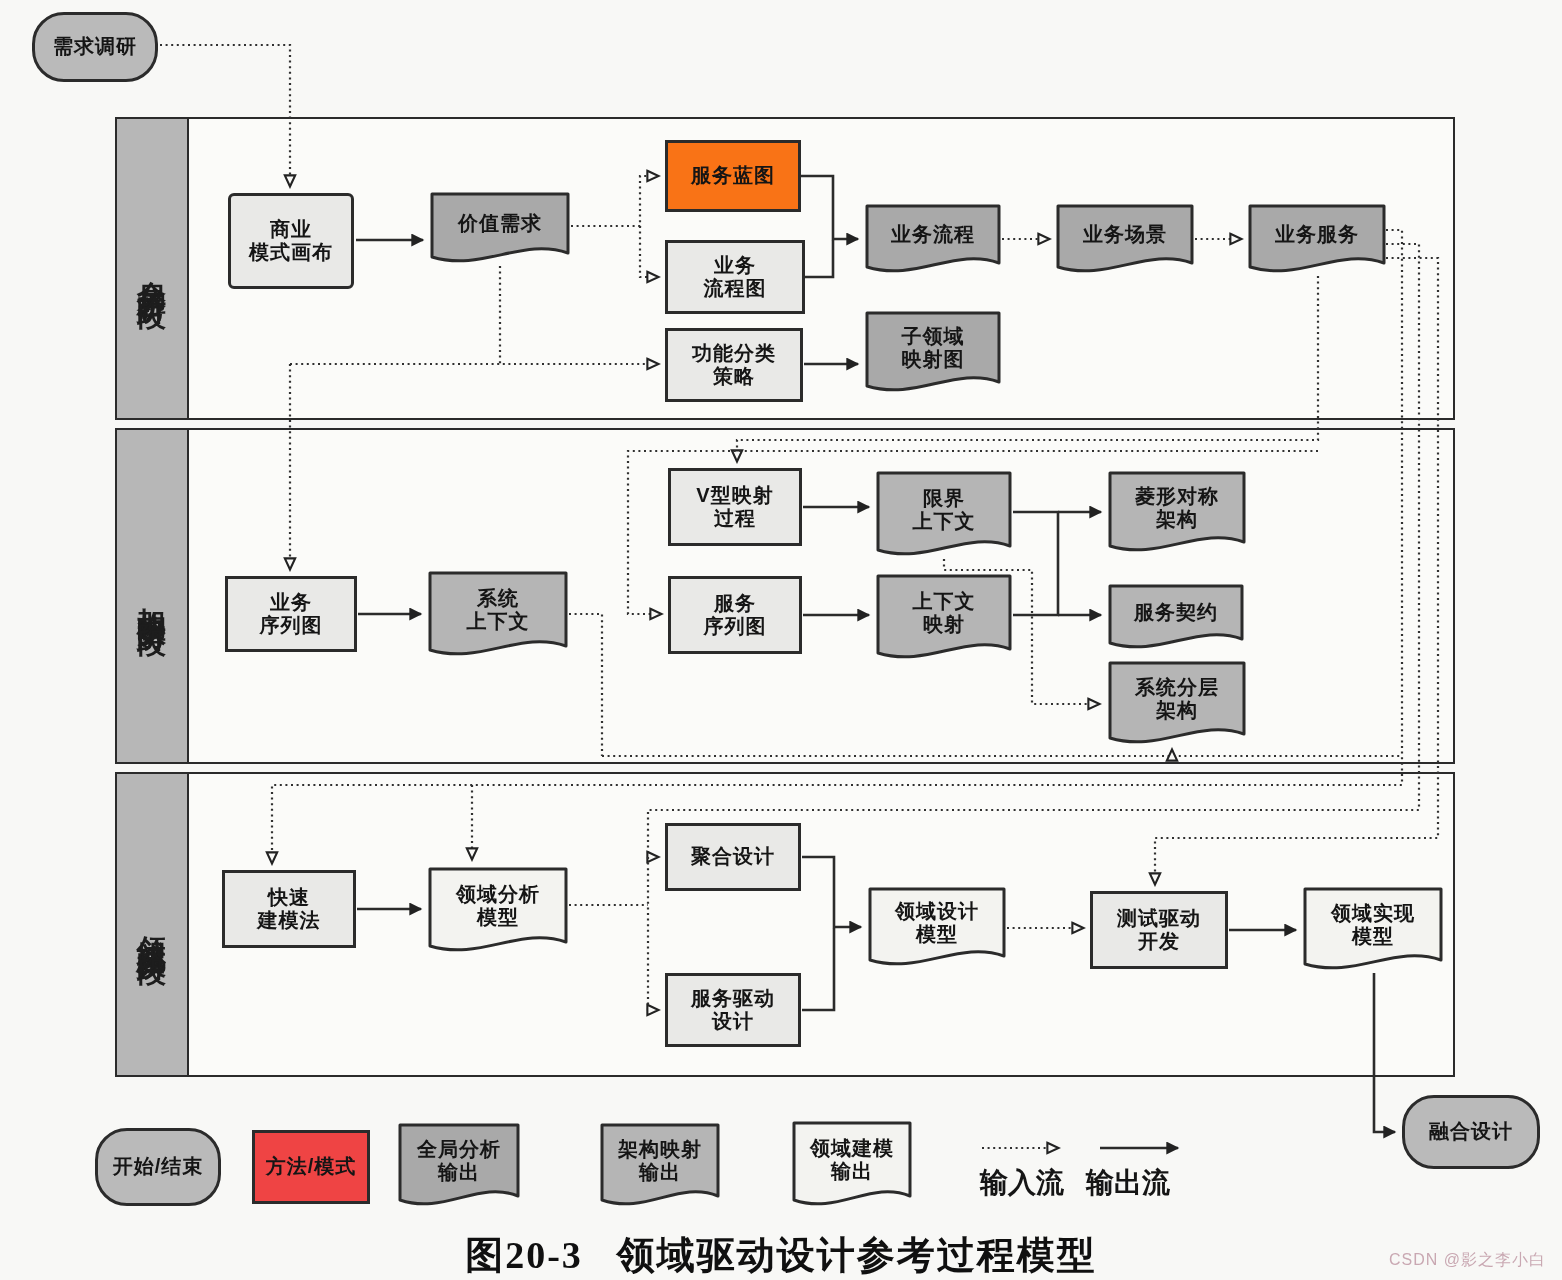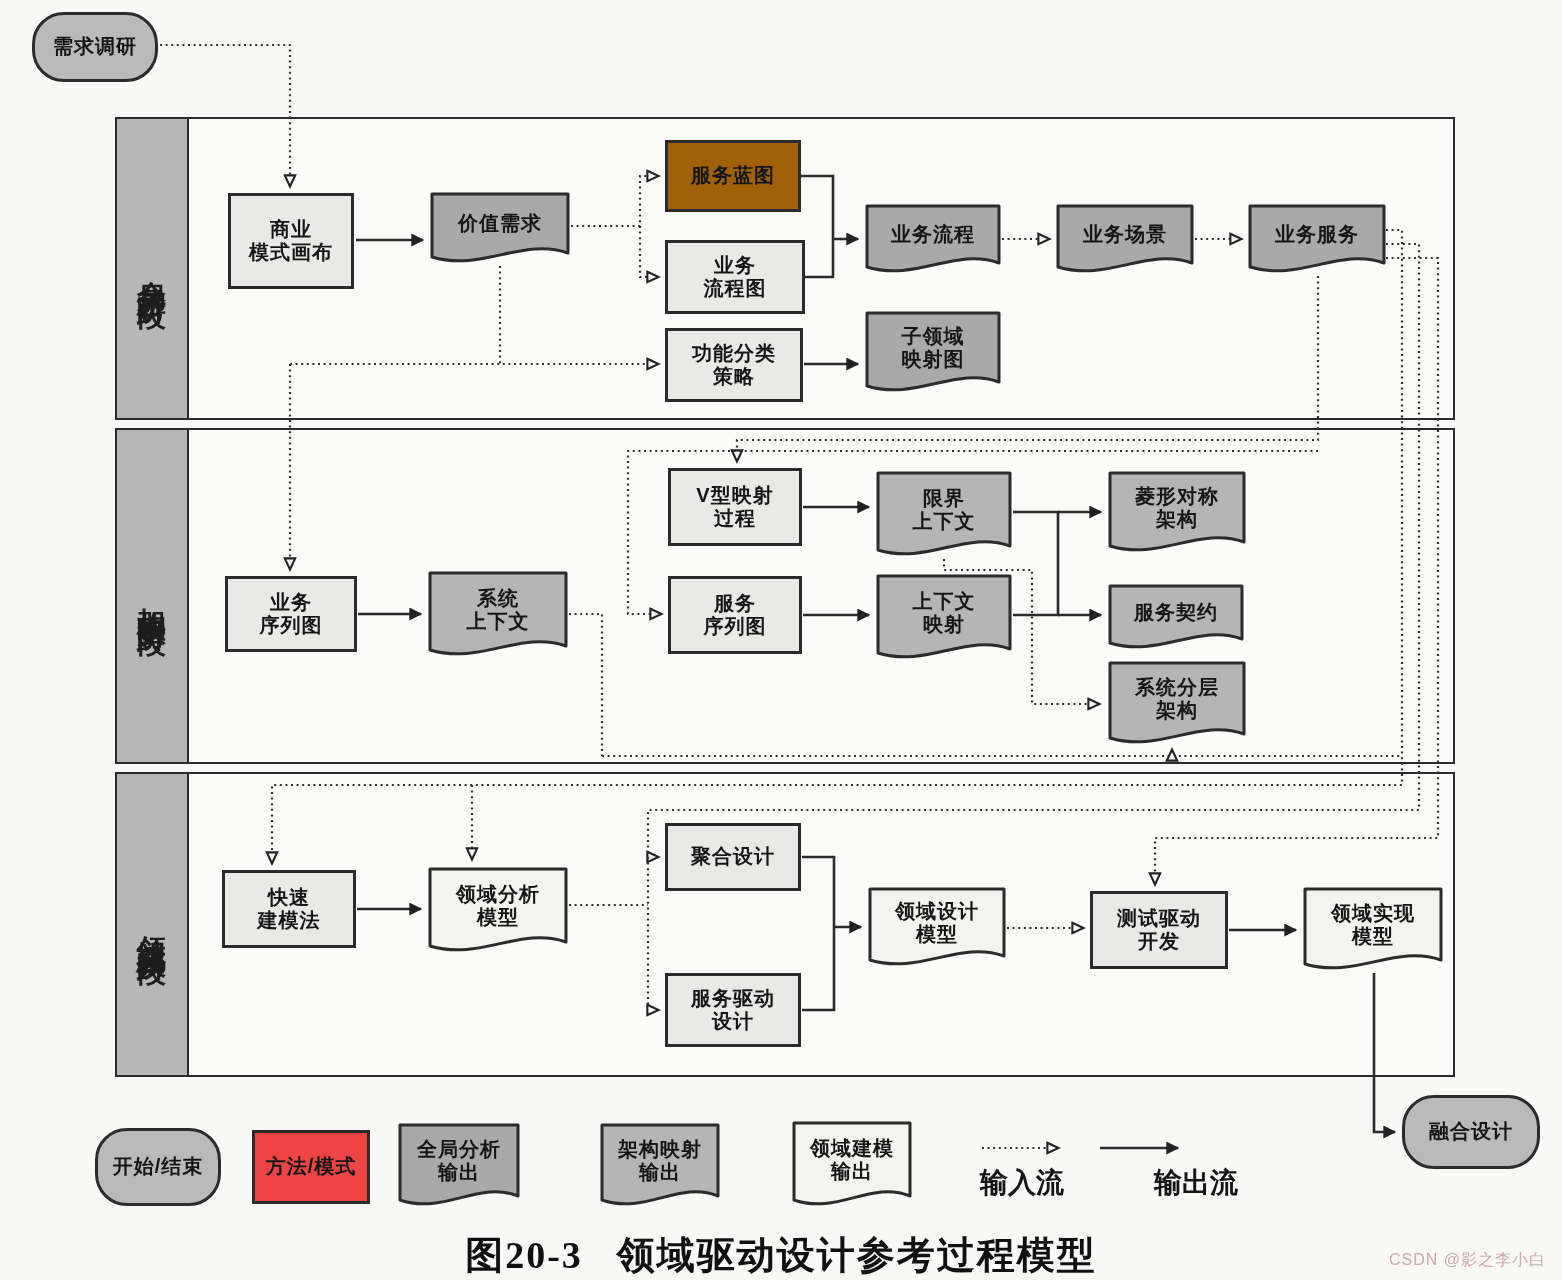--- a/index.html
+++ b/index.html
@@ -115,35 +115,35 @@
       <path d="M982,1148 H1058" marker-end="url(#mO)"></path>
     </g>
   </svg>
 
   <div id="nodes">
       <div class="node start-end boxy" style="left: 32px; top: 12px; width: 126px; height: 70px; background: rgb(186, 186, 186);">
         <div class="txt">
           <div>需求调研</div>
         </div>
       </div>
-      <div class="node method boxy" style="left: 228px; top: 193px; width: 126px; height: 96px; background: rgb(233, 233, 231);">
+      <div class="node method boxy" style="left: 228px; top: 193px; width: 126px; height: 96px; background: rgb(233, 233, 231); border-radius: 6px;">
         <div class="txt">
           <div>商业</div>
           <div>模式画布</div>
         </div>
       </div>
       <div class="node output-global doc" style="left: 430px; top: 191px; width: 140px; height: 74px;">
         <svg width="140" height="84" viewBox="0 0 140 84">
           <path d="M2,3 L138,3 L138,62 C92,46 53,81 2,66 Z" fill="#a9a9a9" stroke="#2b2b2b" stroke-width="3" stroke-linejoin="round"></path>
         </svg>
         <div class="txt" style="height: 66px;">
           <div>价值需求</div>
         </div>
       </div>
-      <div class="node method boxy" style="left: 665px; top: 140px; width: 136px; height: 72px; background: #a16207;">
+      <div class="node method boxy" style="left: 665px; top: 140px; width: 136px; height: 72px; background: #f97316;">
         <div class="txt">
           <div>服务蓝图</div>
         </div>
       </div>
       <div class="node method boxy" style="left: 665px; top: 240px; width: 140px; height: 74px; background: rgb(233, 233, 231);">
         <div class="txt">
           <div>业务</div>
           <div>流程图</div>
         </div>
       </div>
@@ -345,20 +345,20 @@
           <path d="M2,3 L118,3 L118,76 C79,60 46,95 2,80 Z" fill="#f3f3f0" stroke="#2b2b2b" stroke-width="3" stroke-linejoin="round"></path>
         </svg>
         <div class="txt" style="height: 80px;">
           <div>领域建模</div>
           <div>输出</div>
         </div>
       </div>
     </div>
 
   <div class="flow-label" style="left:962px;top:1164px;">输入流</div>
-  <div class="flow-label" style="left:1136px;top:1164px;">输出流</div>
+  <div class="flow-label" style="left:1068px;top:1164px;">输出流</div>
 
   <div class="caption">
     <span class="num">图20-3</span><span>领域驱动设计参考过程模型</span>
   </div>
 
   <div class="watermark">CSDN @影之李小白</div>
 </div>
 
 </body></html>

